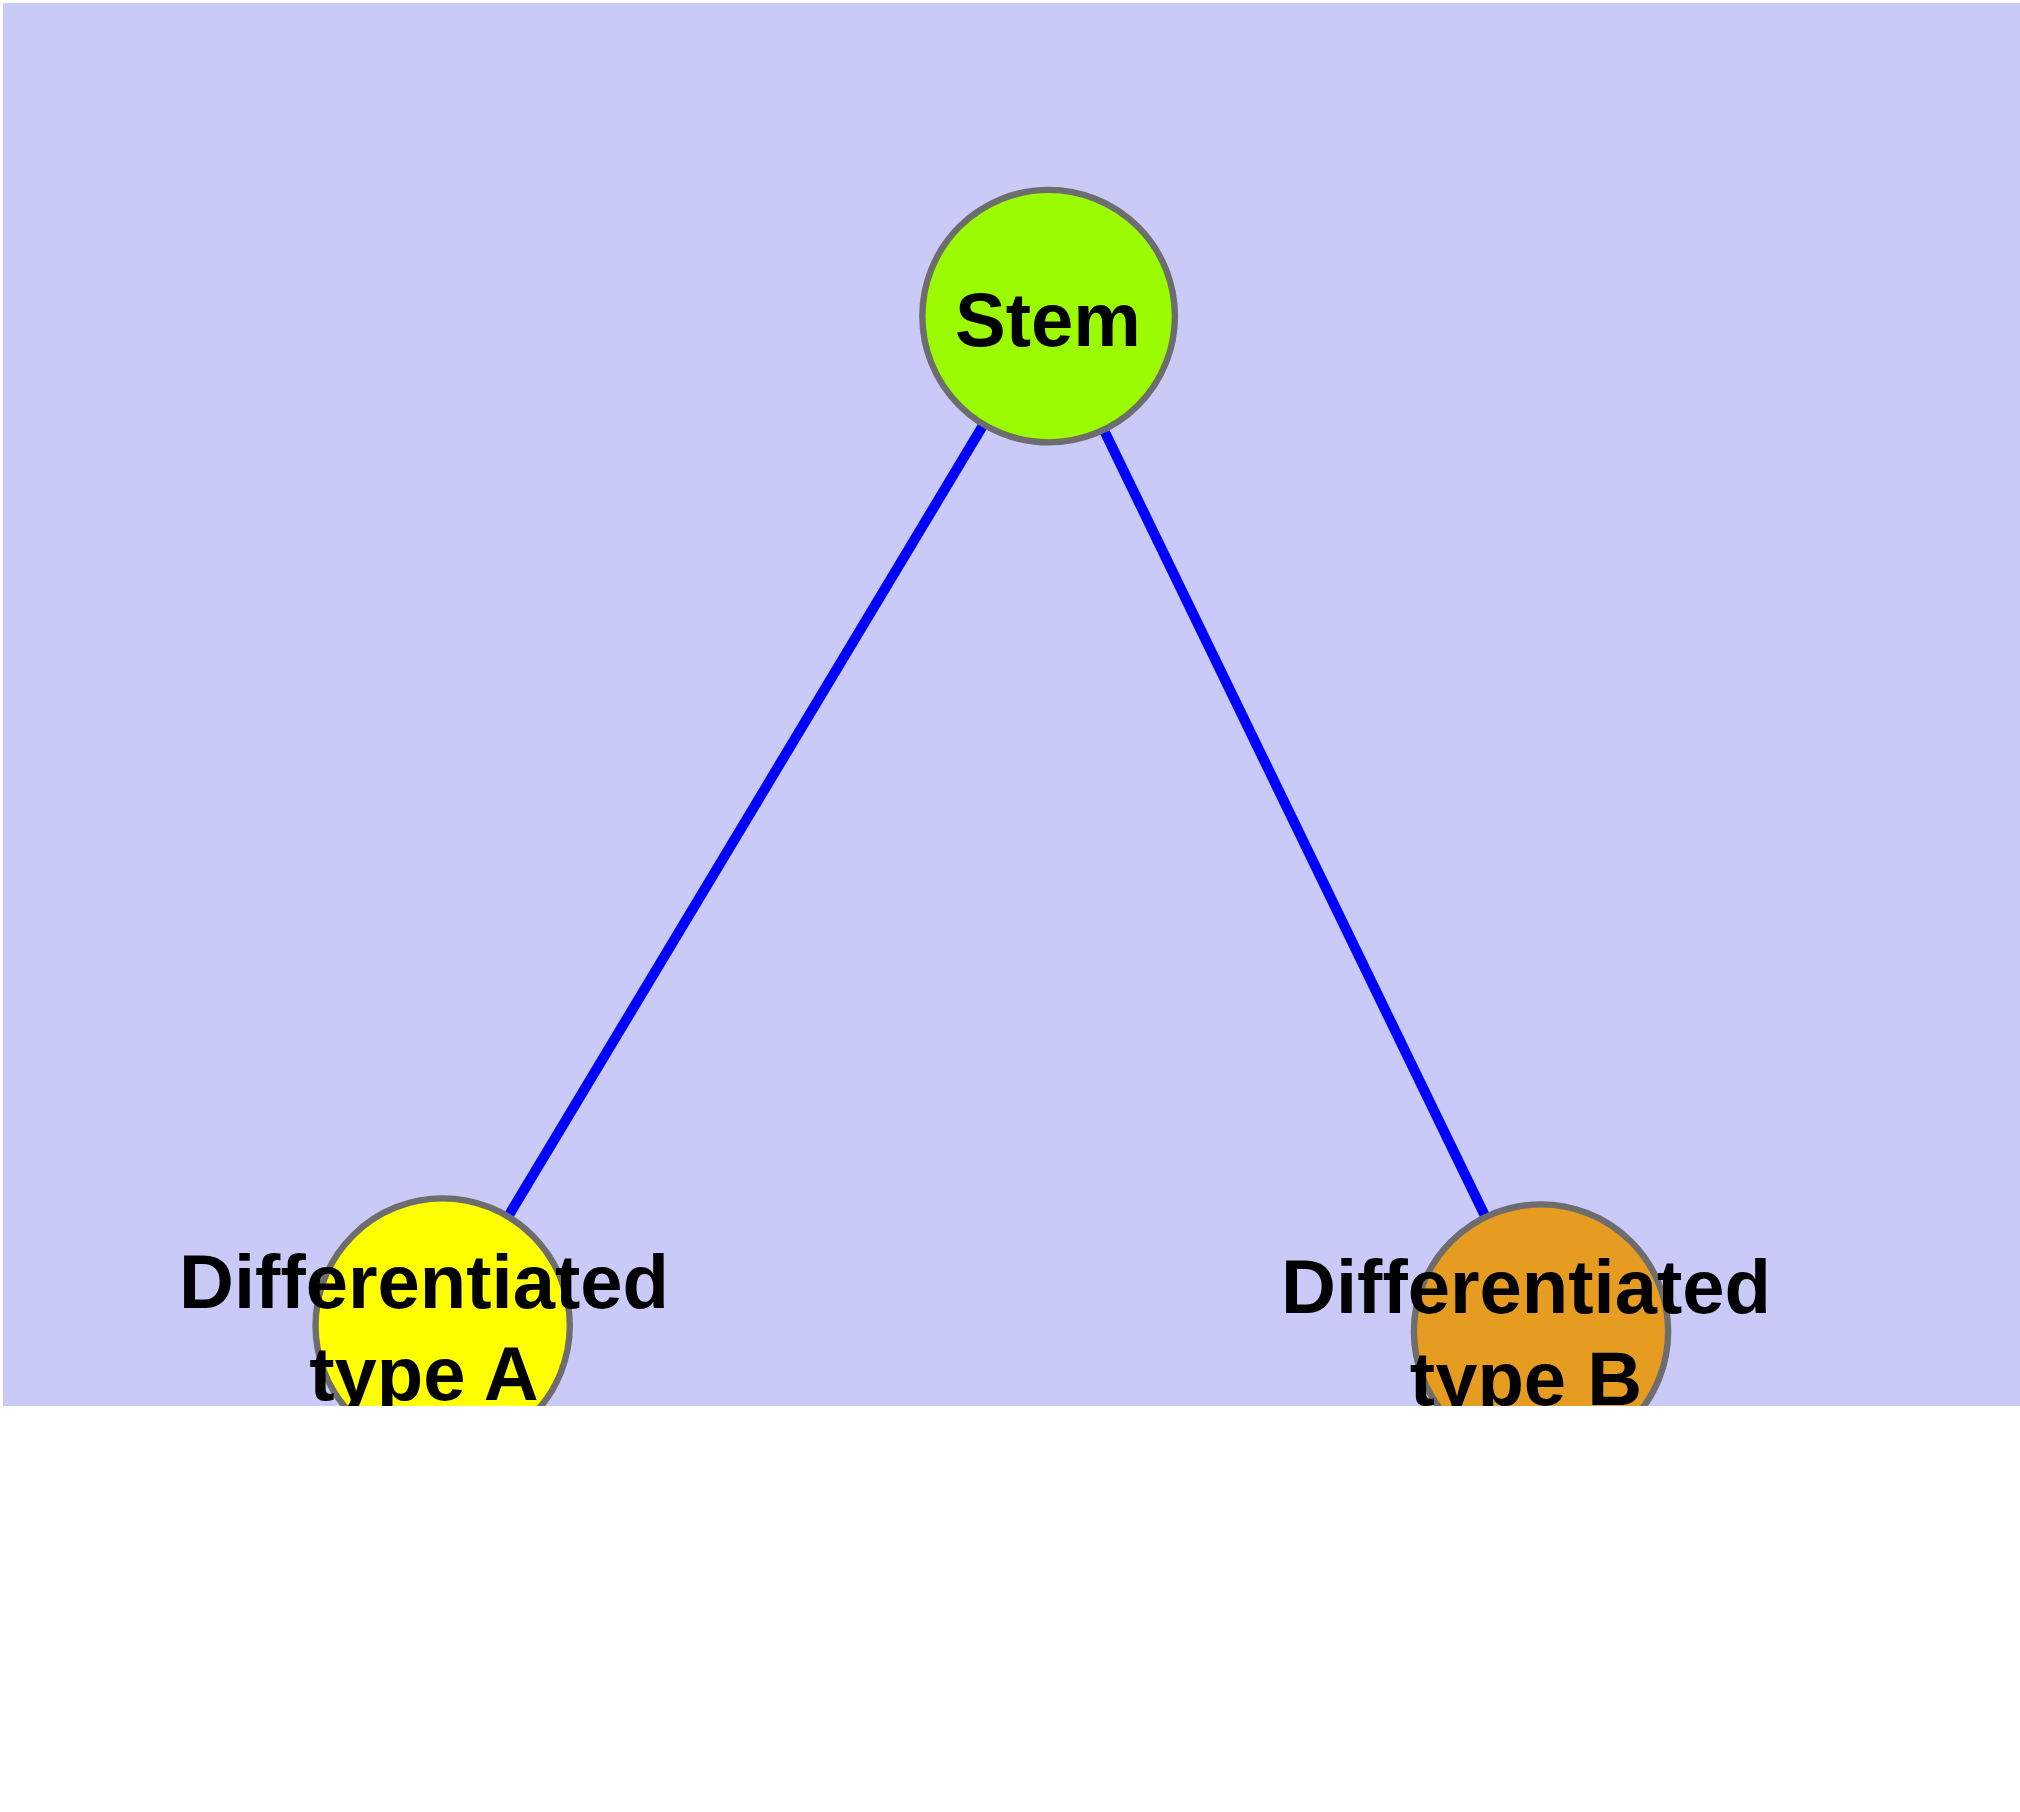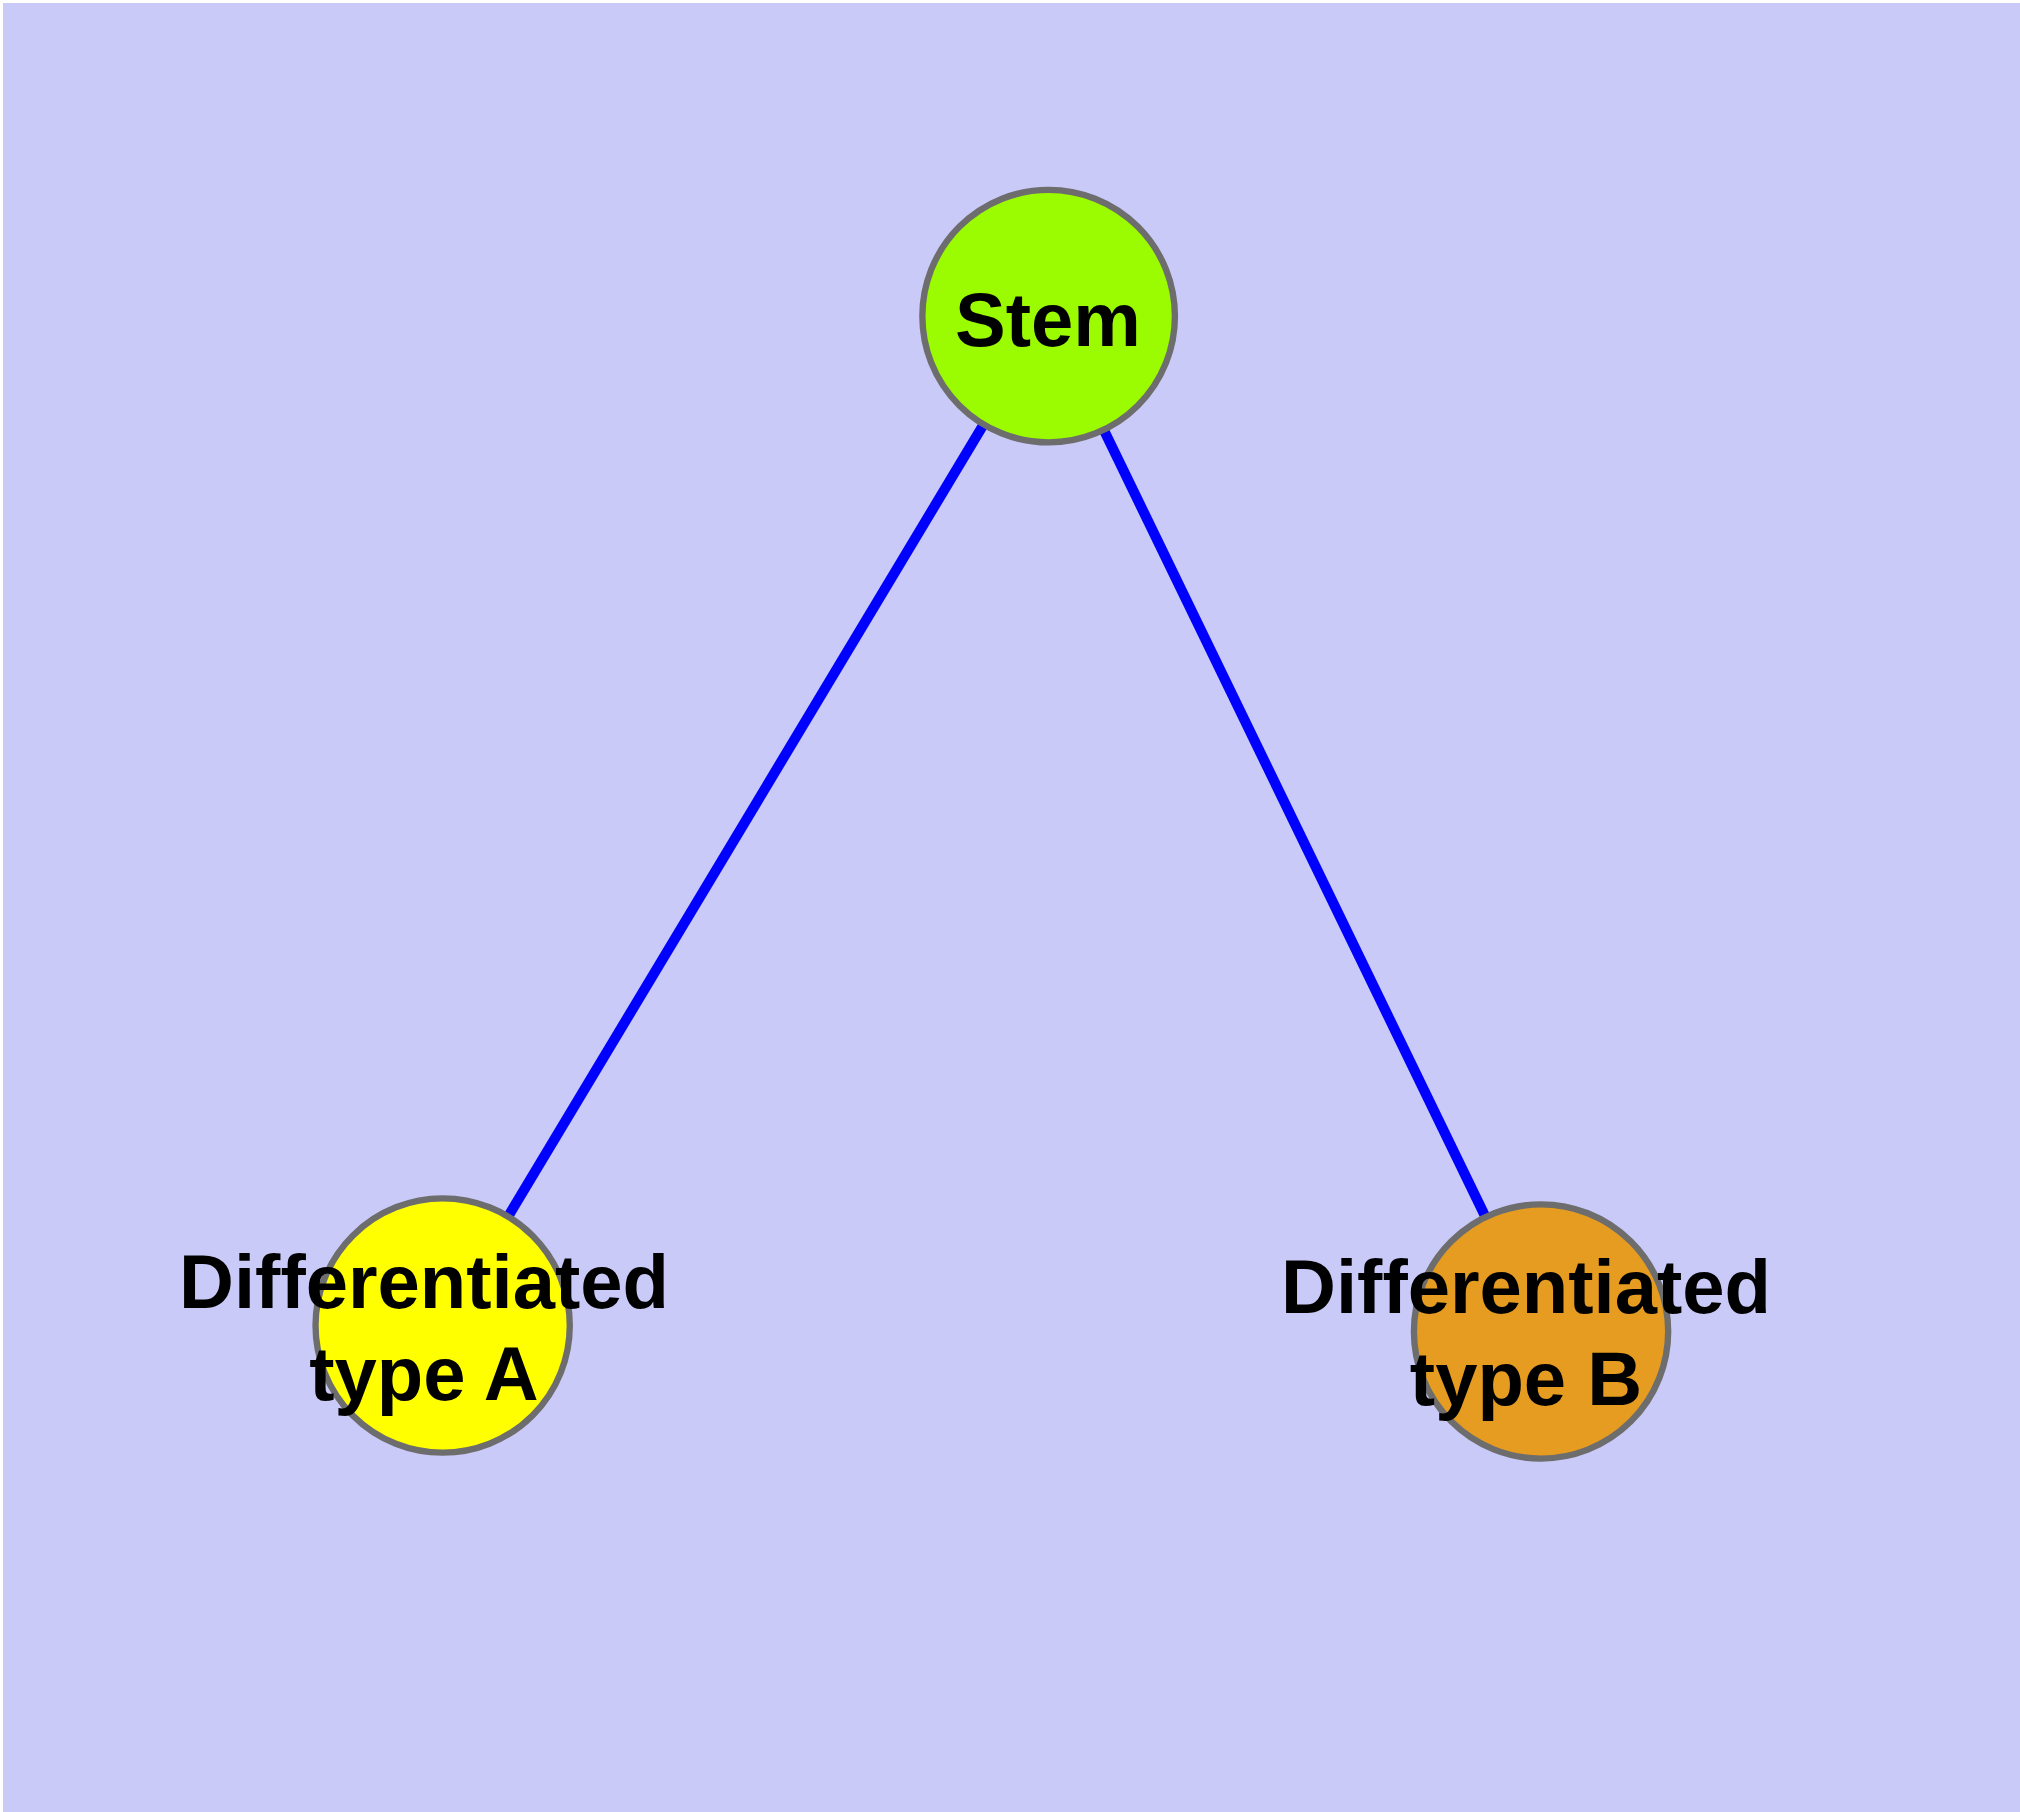--- a/index.html
+++ b/index.html
@@ -3,21 +3,21 @@
 <meta charset="utf-8">
 <style>
   html, body {
     margin: 0;
     padding: 0;
     background: #ffffff;
   }
   .canvas {
     position: relative;
     width: 2021px;
-    height: 1812px;
+    height: 1406px;
     background: #ffffff;
     overflow: hidden;
     font-family: "Liberation Sans", "DejaVu Sans", sans-serif;
   }
   .panel {
     position: absolute;
     left: 2.5px;
     top: 2.5px;
     right: 0;
     bottom: 0;

